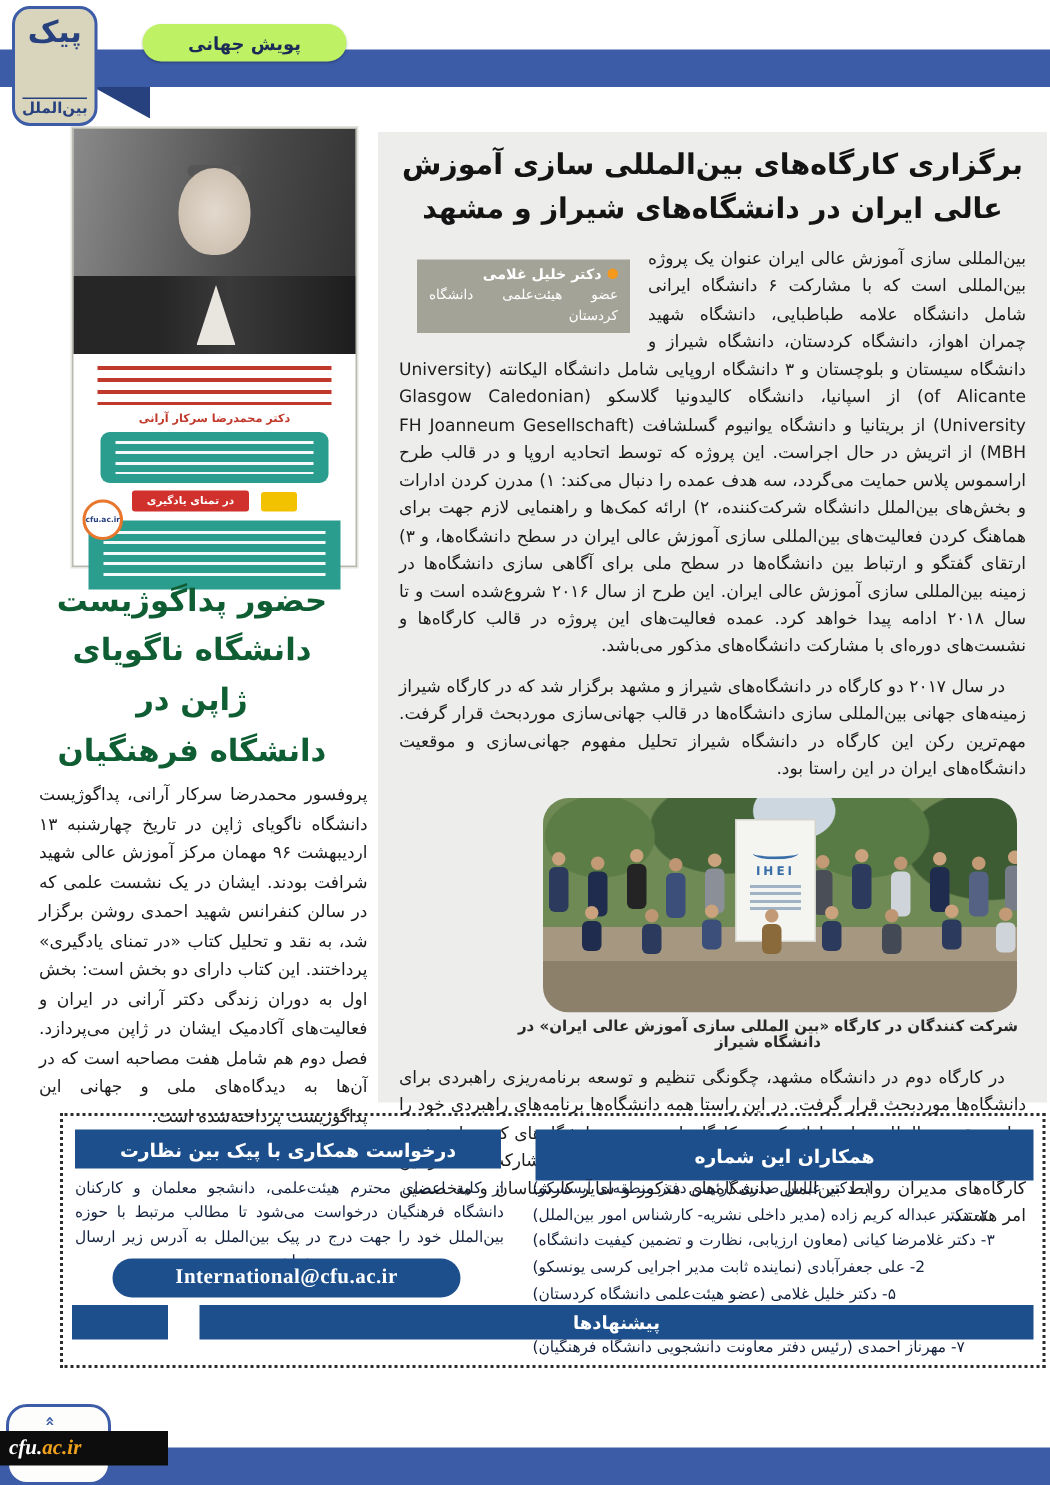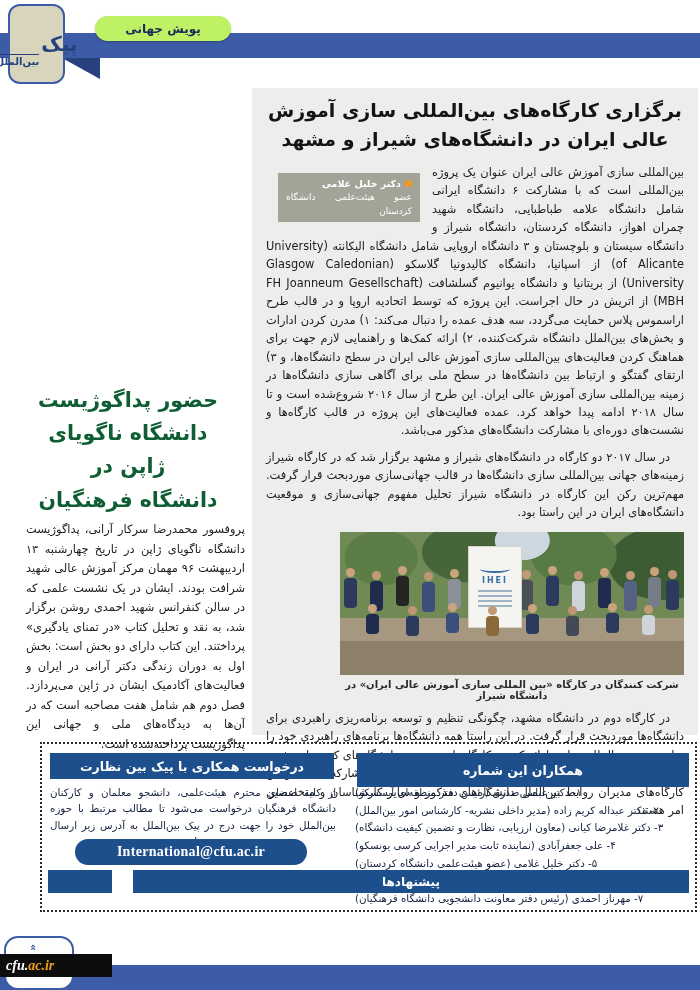--- a/index.html
+++ b/index.html
@@ -5,48 +5,48 @@
   html,body{margin:0;padding:0;background:#fff;}
   *{box-sizing:border-box;}
   body{font-family:"DejaVu Sans",sans-serif;}
   #page{position:relative;width:700px;height:990px;background:#fff;overflow:hidden;direction:rtl;}
 
   
   .topbar{position:absolute;left:0;top:33px;width:700px;height:25px;background:#3d5ca8;}
   .topbar-fold{position:absolute;left:62px;top:58px;width:38px;height:21px;background:#27407e;
     clip-path:polygon(0 0,100% 0,100% 100%);}
   .logo-box{position:absolute;left:8px;top:4px;width:57px;height:80px;background:#d9d5bd;
-    border:2px solid #3d5ca8;border-radius:12px;z-index:5;display:flex;flex-direction:row;
+    border:2px solid #3d5ca8;border-radius:12px;z-index:5;display:flex;flex-direction:column;
     align-items:center;justify-content:center;gap:2px;}
   .logo-line1{font-size:20px;font-weight:bold;color:#27407e;line-height:1;}
   .logo-line2{font-size:10px;font-weight:bold;color:#27407e;line-height:1;border-top:1.5px solid #27407e;padding-top:2px;margin-top:32px;}
   .section-tab{position:absolute;left:95px;top:16px;width:136px;height:25px;background:#bef264;
     border-radius:13px;z-index:4;display:flex;align-items:center;justify-content:center;
     font-size:12px;font-weight:bold;color:#1b2a56;box-shadow:0 1px 2px rgba(0,0,0,.25);}
 
   
   .article{position:absolute;left:252px;top:88px;width:446px;height:647px;background:#ededeb;padding:8px 14px;}
   .article-title{font-size:19px;font-weight:bold;color:#141414;text-align:center;line-height:1.55;}
   .author-box{float:left;width:142px;min-height:38px;background:#a3a398;color:#fff;margin:10px 12px 6px 12px;
     padding:4px 8px;font-size:9px;line-height:1.5;}
   .author-name{font-weight:bold;font-size:9.5px;}
   .author-name::before{content:"";display:inline-block;width:7px;height:7px;border-radius:50%;
     background:#f5991e;margin-left:4px;}
   .body-text{font-size:11.4px;color:#1c1c1c;line-height:1.62;text-align:justify;margin:8px 0 0 0;}
   .indented{text-indent:14px;}
 
   
-  .photo{position:relative;width:344px;height:143px;margin:10px auto 0 96px;overflow:hidden;
+  .photo{position:relative;width:316px;height:143px;margin:10px auto 0 96px;overflow:hidden;
     background:
       radial-gradient(45px 32px at 53% 6%, #ccd7df 0 60%, transparent 62%),
       radial-gradient(60px 45px at 12% 18%, #5c7d45 0 60%, transparent 62%),
       radial-gradient(80px 50px at 38% 14%, #46663a 0 60%, transparent 62%),
       radial-gradient(70px 50px at 68% 16%, #587a44 0 60%, transparent 62%),
       radial-gradient(90px 60px at 94% 22%, #3e5c33 0 60%, transparent 62%),
-      linear-gradient(#6f8a55 0 60%, #a59780 60% 76%, #8d806b 76% 100%);}
+      linear-gradient(#6f8a55 0 60%, #a59780 60% 76%, #8d806b 76% 100%); border-radius: 17px;}
   .banner{position:absolute;left:128px;top:14px;width:54px;height:82px;background:#f4f5f1;
     border:1px solid #d5d5cd;display:flex;flex-direction:column;align-items:center;padding-top:18px;}
   .banner-wave{width:30px;height:8px;border-bottom:2px solid #3a6ea8;border-radius:50%;}
   .banner-text{font-size:8px;font-weight:bold;color:#3a6ea8;letter-spacing:2px;margin-top:3px;}
   .banner-lines{width:34px;height:18px;margin-top:5px;background:repeating-linear-gradient(
       #9fb3c4 0 2px, transparent 2px 5px);}
   .heads-standing{position:absolute;left:6px;top:36px;width:9px;height:9px;border-radius:50%;background:#c9a27d;
     box-shadow:26px 3px #c39a76,52px -2px #caa37e,78px 4px #bf9674,104px 1px #caa37e,
       176px 2px #c39a76,202px -2px #caa37e,228px 3px #bf9674,254px 0 #caa37e,
       280px 3px #c39a76,304px -1px #caa37e,322px 2px #bf9674;}
@@ -159,36 +159,57 @@
         <div class="banner-lines"></div>
       </div>
       <div class="heads-crouch"></div>
       <div class="bodies-crouch"></div>
     </div>
     <div class="photo-caption">شرکت کنندگان در کارگاه «بین المللی سازی آموزش عالی ایران» در دانشگاه شیراز</div>
 
     <p class="body-text indented">در کارگاه دوم در دانشگاه مشهد، چگونگی تنظیم و توسعه برنامه‌ریزی راهبردی برای دانشگاه‌ها موردبحث قرار گرفت. در این راستا همه دانشگاه‌ها برنامه‌های راهبردی خود را برای تحقق بین‌المللی سازی ارائه کردند. کارگاه‌های بعدی در دانشگاه‌های کردستان، شهید چمران اهواز و سیستان و بلوچستان برنامه‌ریزی‌شده است. افراد مشارکت‌کننده در این کارگاه‌های مدیران روابط بین‌الملل دانشگاه‌های مذکور و سایر کارشناسان و متخصصین امر هستند.</p>
   </div>
 
+  <div class="book-cover">
+    <div class="cover-photo">
+      <div class="cover-glasses"></div>
+      <div class="cover-face"></div>
+      <div class="cover-body"></div>
+      <div class="cover-shirt"></div>
+    </div>
+    <div class="stripes-red"></div>
+    <div class="cover-name">دکتر محمدرضا سرکار آرانی</div>
+    <div class="teal-box">
+        <div class="lines"></div>
+      </div>
+    <div class="cover-row">
+      <span class="cover-yellow"></span>
+      <span class="cover-booktitle">در تمنای یادگیری</span>
+    </div>
+    <div class="teal-block">
+      <div class="cover-badge">cfu.ac.ir</div>
+      <div class="lines"></div>
+    </div>
+  </div>
 
   <div class="side-heading">
     <div>حضور پداگوژیست</div>
     <div>دانشگاه ناگویای</div>
     <div>ژاپن در</div>
     <div>دانشگاه فرهنگیان</div>
   </div>
   <div class="side-par">پروفسور محمدرضا سرکار آرانی، پداگوژیست دانشگاه ناگویای ژاپن در تاریخ چهارشنبه ۱۳ اردیبهشت ۹۶ مهمان مرکز آموزش عالی شهید شرافت بودند. ایشان در یک نشست علمی که در سالن کنفرانس شهید احمدی روشن برگزار شد، به نقد و تحلیل کتاب «در تمنای یادگیری» پرداختند. این کتاب دارای دو بخش است: بخش اول به دوران زندگی دکتر آرانی در ایران و فعالیت‌های آکادمیک ایشان در ژاپن می‌پردازد. فصل دوم هم شامل هفت مصاحبه است که در آن‌ها به دیدگاه‌های ملی و جهانی این پداگوژیست پرداخته‌شده است.</div>
 
   <div class="dotted-box">
     <div class="bar contrib-bar">همکاران این شماره</div>
     <ul class="contrib-list">
       <li>۱- دکتر عباس صدری (رئیس دفتر منطقه‌ای آیسسکو)</li>
       <li>۲- دکتر عبداله کریم زاده (مدیر داخلی نشریه- کارشناس امور بین‌الملل)</li>
       <li>۳- دکتر غلامرضا کیانی (معاون ارزیابی، نظارت و تضمین کیفیت دانشگاه)</li>
-      <li>۴- علی جعفرآبادی (نماینده ثابت مدیر اجرایی کرسی یونسکو)</li>
+      <li>2- علی جعفرآبادی (نماینده ثابت مدیر اجرایی کرسی یونسکو)</li>
       <li>۵- دکتر خلیل غلامی (عضو هیئت‌علمی دانشگاه کردستان)</li>
       <li>۶- نجمه سلطانی نژاد (کارشناس معاونت پژوهش دانشگاه فرهنگیان)</li>
       <li>۷- مهرناز احمدی (رئیس دفتر معاونت دانشجویی دانشگاه فرهنگیان)</li>
     </ul>
 
     <div class="bar request-bar">درخواست همکاری با پیک بین نظارت</div>
     <div class="request-text">از کلیه اعضای محترم هیئت‌علمی، دانشجو معلمان و کارکنان دانشگاه فرهنگیان درخواست می‌شود تا مطالب مرتبط با حوزه بین‌الملل خود را جهت درج در پیک بین‌الملل به آدرس زیر ارسال نمایند.</div>
     <div class="email-pill">International@cfu.ac.ir</div>
 
     <div class="bar sugg-bar">پیشنهادها</div>

